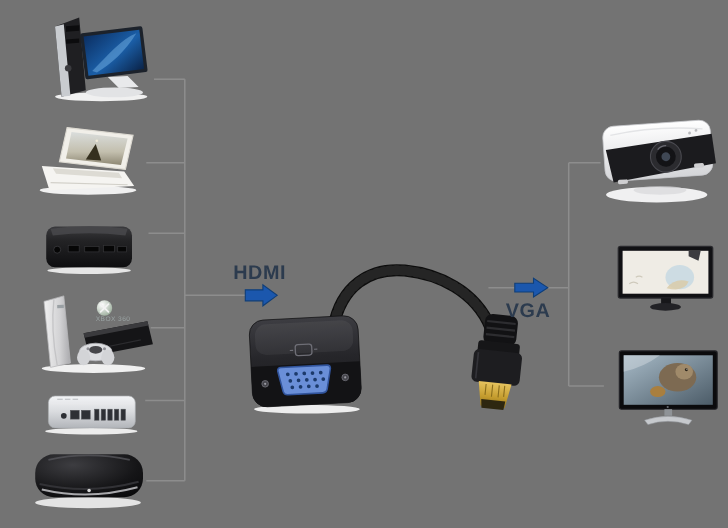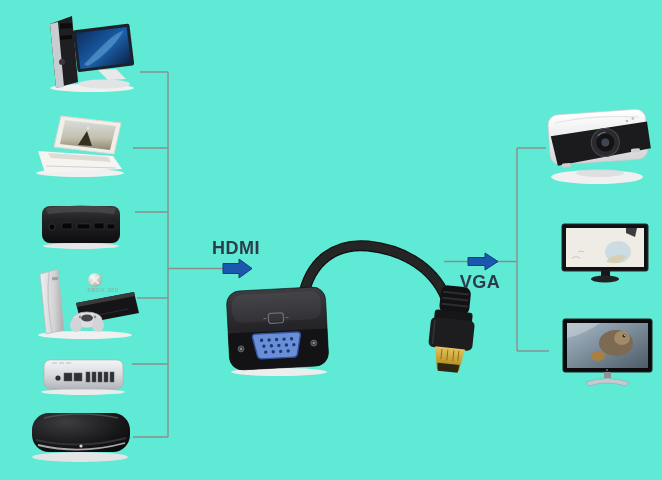--- a/index.html
+++ b/index.html
@@ -1,19 +1,19 @@
 <!DOCTYPE html>
 <html><head>
 <meta charset="utf-8">
 <style>
   html,body{margin:0;padding:0;background:#ffffff;}
   .canvas{
     position:relative;
     width:662px;height:480px;
-    background:#5eead4;
+    background:#737373;
     overflow:hidden;
     font-family:"Liberation Sans", sans-serif;
   }
   svg{position:absolute;left:0;top:0;}
   text.conn-label{
     font-family:"Liberation Sans", sans-serif;
     font-weight:bold;
     font-size:18px;
     fill:#2c3b4e;
     letter-spacing:0.5px;

